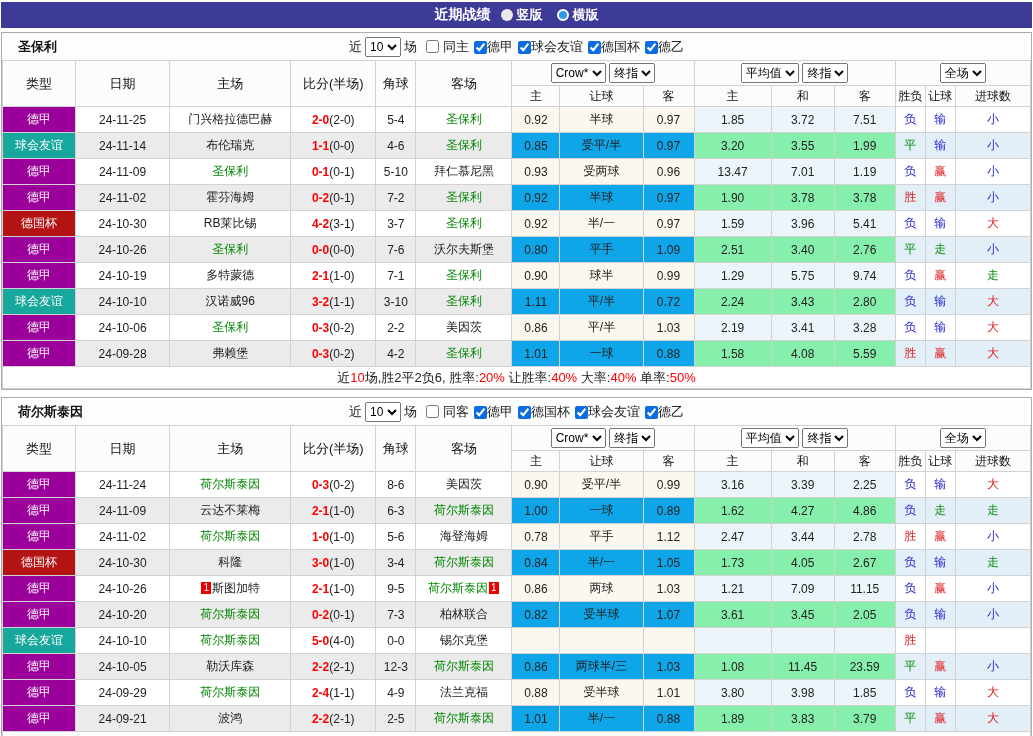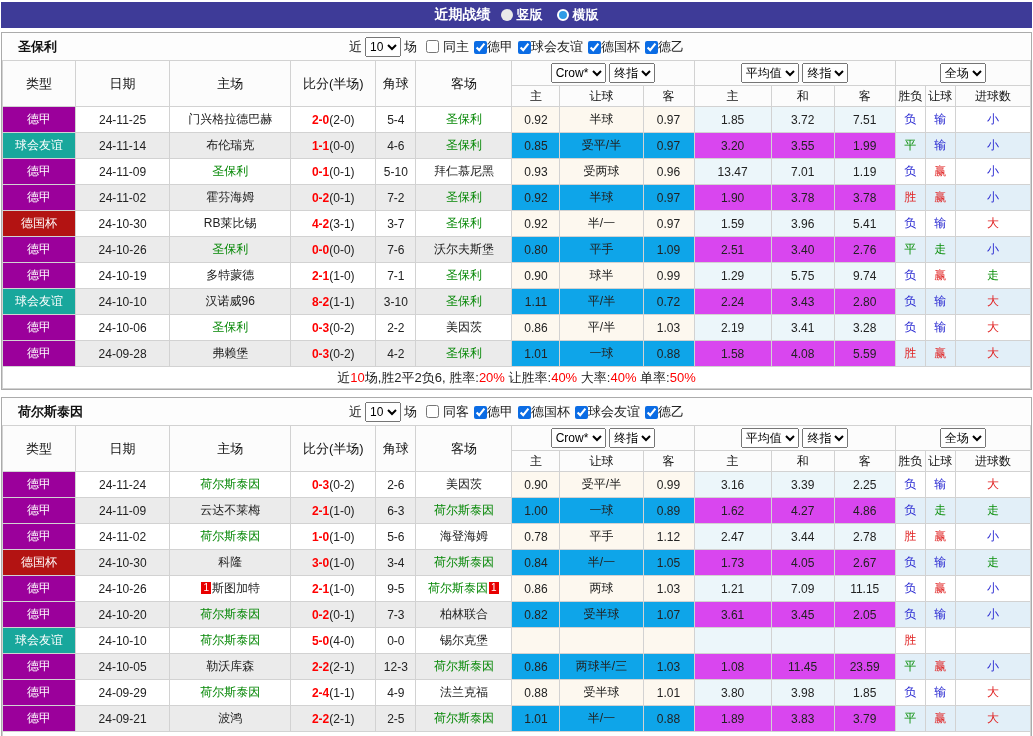--- a/index.html
+++ b/index.html
@@ -32,21 +32,21 @@
   thead tr.h1 th{height:24px;}
   thead tr.h2 th{height:20px;font-size:12px;}
   .hsel{font-size:12px;height:20px;}
   tbody td{height:25px;}
   tfoot td{height:21px;background:#fff;font-size:13px;}
   tr.even td{background:#fff;}
   tr.odd td{background:#ebebeb;}
   tr.even td.c-crow{background:#fdf8ef;}
   tr.odd td.c-crow{background:#0ea5e9;}
   tr.even td.c-avg{background:#ecf6fa;margin-top:44px;}
-  tr.odd td.c-avg{background:#d946ef;}
+  tr.odd td.c-avg{background:#86efac;}
   tr.even td.c-res{background:#fff;}
   tr.odd td.c-res{background:#e2eff8;}
   td.c-type{color:#fff;font-size:12px;}
   .t-green{color:#068806;}
   .score-red{color:#f00;font-weight:bold;}
   .score-half{color:#222;}
   .card{display:inline-block;background:#e80000;color:#fff;font-size:10px;line-height:12px;
     padding:0 2px;margin:0 1px;vertical-align:1px;}
   .res-r{color:#e02222;}
   .res-g{color:#0b8f0b;}
@@ -258,21 +258,21 @@
             <td class="c-avg">5.75</td>
             <td class="c-avg">9.74</td>
             <td class="c-res res-b">负</td>
             <td class="c-res res-r">赢</td>
             <td class="c-res res-g">走</td>
           </tr>
           <tr class="odd">
             <td class="c-type" style="background: rgb(24, 167, 156);">球会友谊</td>
             <td class="c-date">24-10-10</td>
             <td class="c-team"><span class="">汉诺威96</span></td>
-            <td class="c-score"><span class="score-red">8-2</span><span class="score-half">(1-1)</span></td>
+            <td class="c-score"><span class="score-red">3-2</span><span class="score-half">(1-1)</span></td>
             <td class="c-corner">3-10</td>
             <td class="c-team"><span class="t-green">圣保利</span></td>
             <td class="c-crow">1.11</td>
             <td class="c-crow">平/半</td>
             <td class="c-crow">0.72</td>
             <td class="c-avg">2.24</td>
             <td class="c-avg">3.43</td>
             <td class="c-avg">2.80</td>
             <td class="c-res res-b">负</td>
             <td class="c-res res-b">输</td>
@@ -390,21 +390,21 @@
           <th>让球</th>
           <th>进球数</th>
         </tr>
       </thead>
       <tbody>
           <tr class="even">
             <td class="c-type" style="background: rgb(155, 0, 155);">德甲</td>
             <td class="c-date">24-11-24</td>
             <td class="c-team"><span class="t-green">荷尔斯泰因</span></td>
             <td class="c-score"><span class="score-red">0-3</span><span class="score-half">(0-2)</span></td>
-            <td class="c-corner">2-6</td>
+            <td class="c-corner">8-6</td>
             <td class="c-team"><span class="">美因茨</span></td>
             <td class="c-crow">0.90</td>
             <td class="c-crow">受平/半</td>
             <td class="c-crow">0.99</td>
             <td class="c-avg">3.16</td>
             <td class="c-avg">3.39</td>
             <td class="c-avg">2.25</td>
             <td class="c-res res-b">负</td>
             <td class="c-res res-b">输</td>
             <td class="c-res res-r">大</td>

